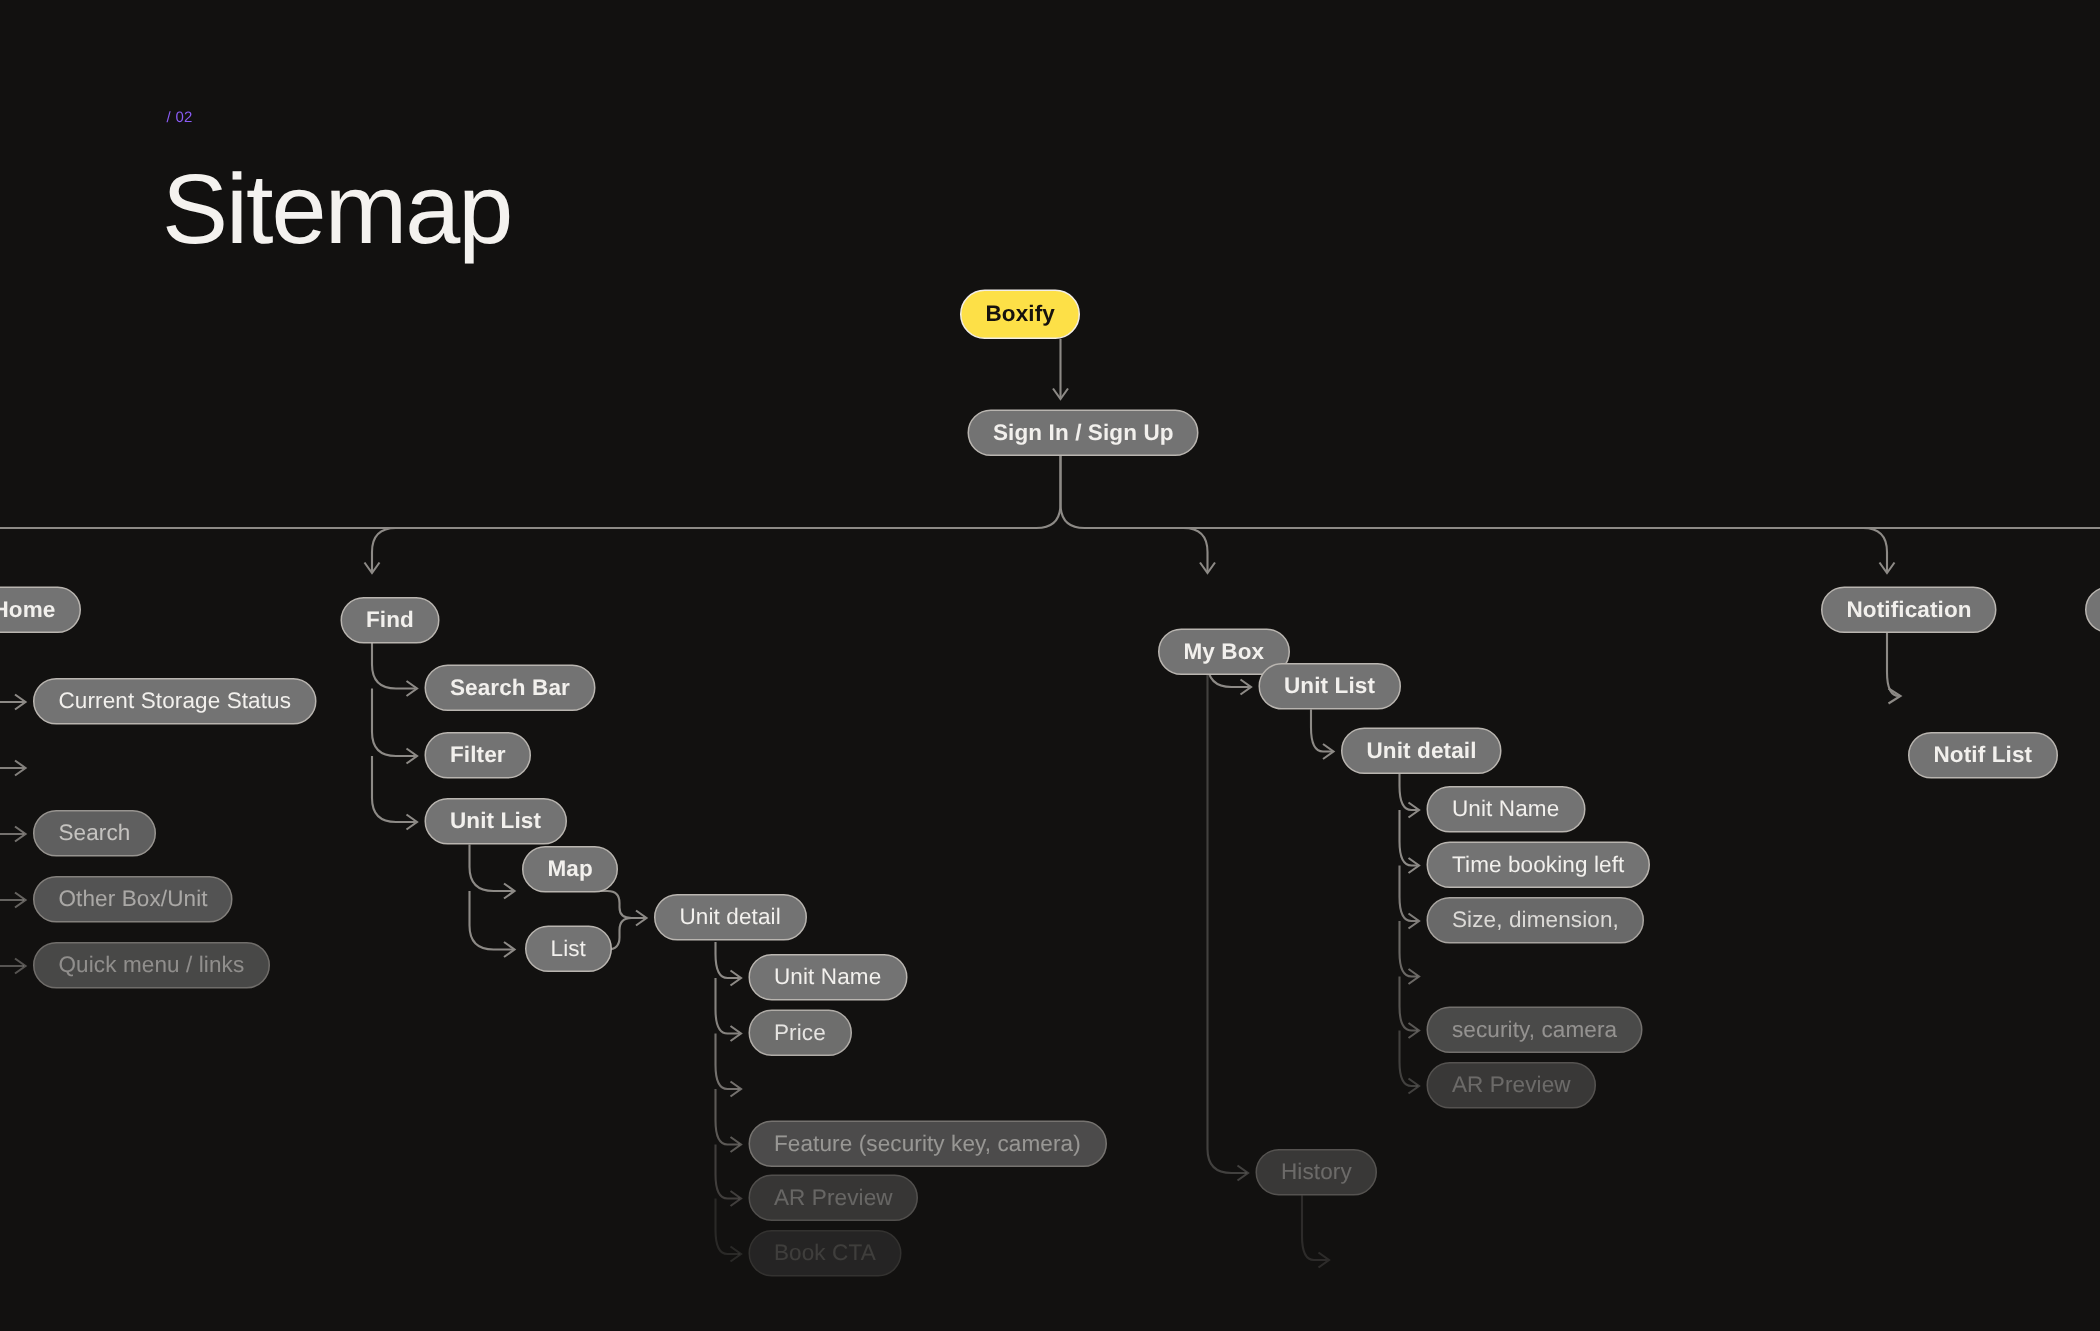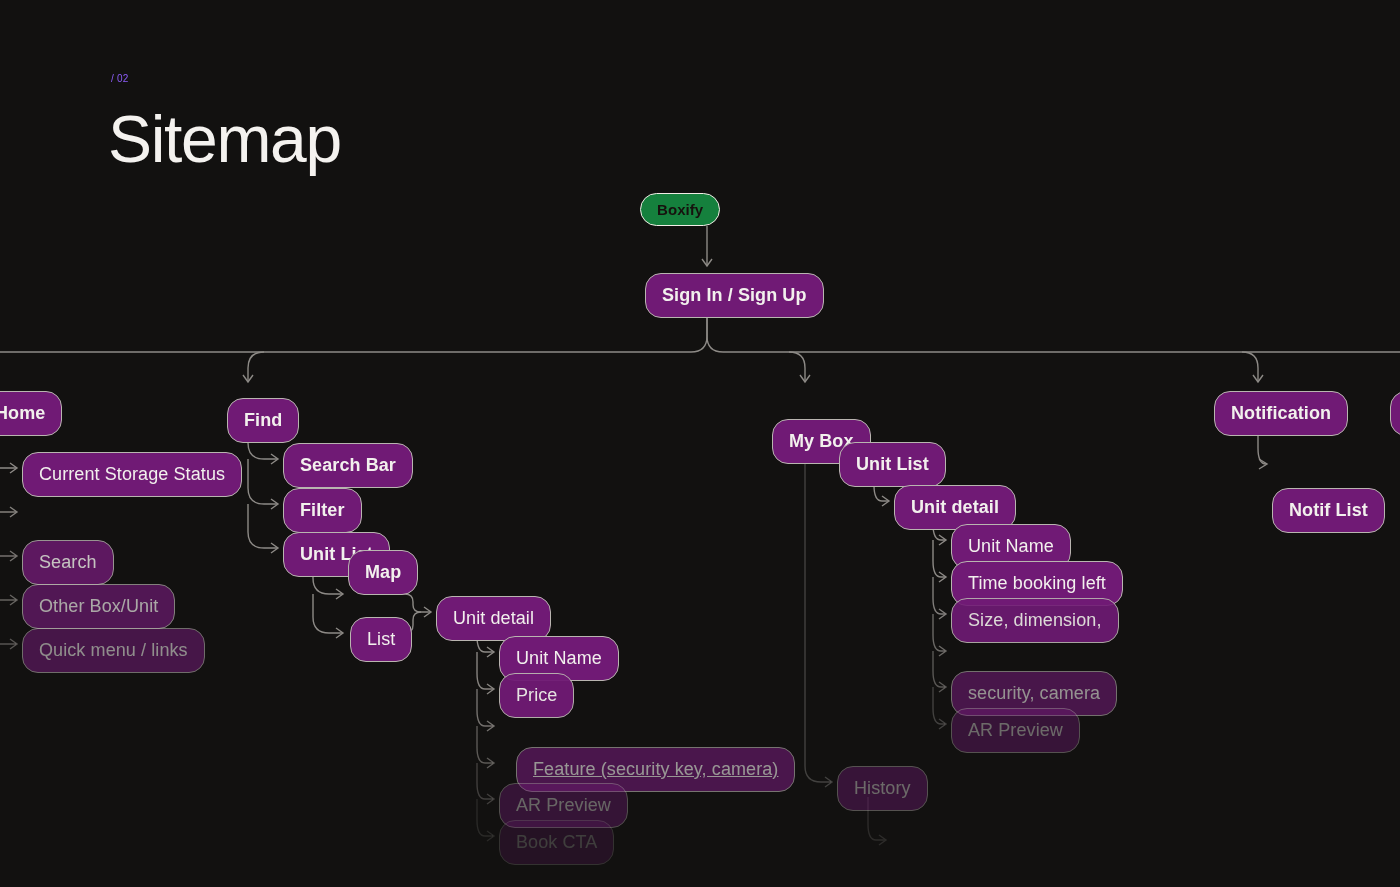--- a/index.html
+++ b/index.html
@@ -24,33 +24,33 @@
 
   
   #links { position: absolute; left:0; top:0; width:1400px; height:887px; }
   #links path, #links line { fill: none; stroke: #8d8a86; stroke-width: 1.4; }
   #links .arrowhead { fill: none; stroke: #8d8a86; stroke-width: 1.4; }
 
   
   .node {
     position: absolute;
     display: flex; align-items: center; justify-content: center;
-    height: 45px;
+    height: 31px;
     padding: 0 16px;
     border-radius: 16px;
     border: 1.3px solid #b9b5b0;
     color: #f2f0ed;
-    background: #701a75;
-    font-size: 18px;
+    background: #737373;
+    font-size: 15px;
     font-weight: 600;
     white-space: nowrap;
     letter-spacing: 0.005em;
   }
   .node.root {
-    background: #15803d;
+    background: #fde047;
     border-color: #f2ede6;
     color: #16120e;
     height: 33px;
     border-radius: 17px;
     font-size: 15px;
   }
   .node.sub { font-weight: 400; }
   .node.lvl1 { font-weight: 600; }
 </style>
 </head>
@@ -203,28 +203,28 @@
 
   <div class="node sub" style="left:22px; top:452px; opacity:1;">Current Storage Status</div>
   <div class="node sub" style="left:22px; top:540px; opacity:0.80;">Search</div>
   <div class="node sub" style="left:22px; top:584px; opacity:0.68;">Other Box/Unit</div>
   <div class="node sub" style="left:22px; top:628px; opacity:0.56;">Quick menu / links</div>
 
   <div class="node lvl1" style="left:283px; top:443px;">Search Bar</div>
   <div class="node lvl1" style="left:283px; top:488px;">Filter</div>
   <div class="node lvl1" style="left:283px; top:532px;">Unit List</div>
 
-  <div class="node lvl1" style="left:348px; top:550px;">Map</div>
+  <div class="node lvl1" style="left:348px; top:564px;">Map</div>
   <div class="node sub" style="left:350px; top:617px;">List</div>
 
   <div class="node sub" style="left:436px; top:596px;">Unit detail</div>
 
   <div class="node sub" style="left:499px; top:636px; opacity:1;">Unit Name</div>
   <div class="node sub" style="left:499px; top:673px; opacity:0.95;">Price</div>
-  <div class="node sub" style="left:516px; top:747px; opacity:0.6;text-decoration:underline;">Feature (security key, camera)</div>
+  <div class="node sub" style="left:499px; top:747px; opacity:0.6;">Feature (security key, camera)</div>
   <div class="node sub" style="left:499px; top:783px; opacity:0.38;">AR Preview</div>
   <div class="node sub" style="left:499px; top:820px; opacity:0.2;">Book CTA</div>
 
   <div class="node lvl1" style="left:839px; top:442px;">Unit List</div>
   <div class="node sub" style="left:837px; top:766px; opacity:0.4;">History</div>
 
   <div class="node lvl1" style="left:894px; top:485px;">Unit detail</div>
 
   <div class="node sub" style="left:951px; top:524px; opacity:1;">Unit Name</div>
   <div class="node sub" style="left:951px; top:561px; opacity:1;">Time booking left</div>

